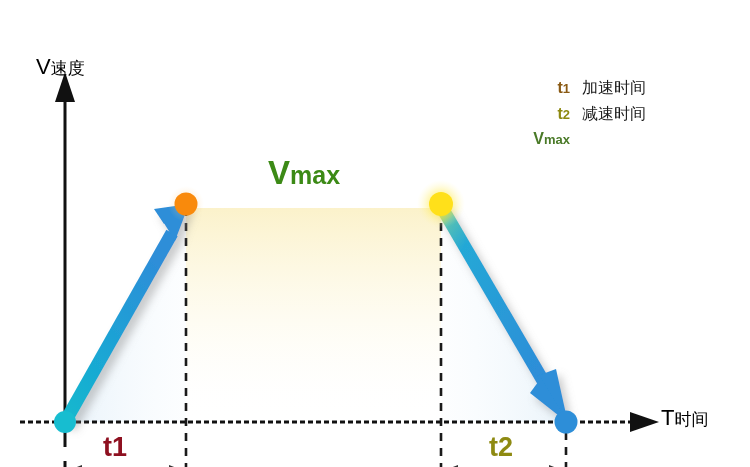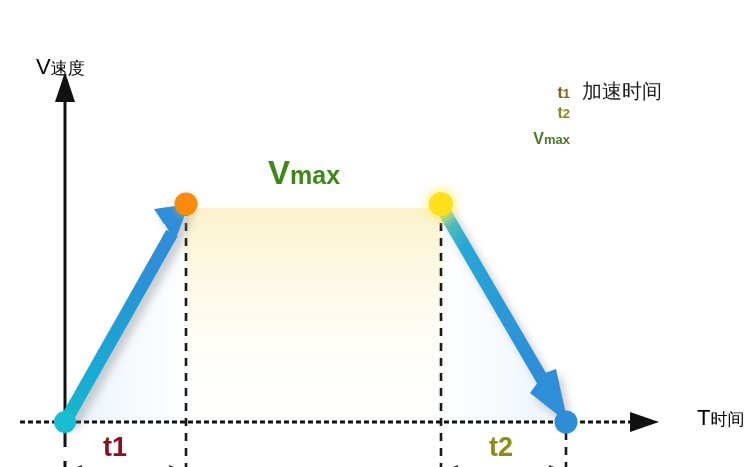--- a/index.html
+++ b/index.html
@@ -37,21 +37,21 @@
   #y-axis-label {
     left: 36px;
     top: 12px;
     font-size: 19px;
     color: #000000;
   }
   #y-axis-label .big { font-size: 22px; font-weight: 500; }
   #y-axis-label .sm  { font-size: 17px; }
 
   #x-axis-label {
-    left: 697px;
+    left: 661px;
     top: 363px;
     font-size: 19px;
     color: #000000;
     text-align: center;
   }
   #x-axis-label .big { font-size: 22px; font-weight: 500; }
   #x-axis-label .sm  { font-size: 17px; }
 
   
   #vmax-title {
@@ -98,21 +98,21 @@
     width: 62px;
     text-align: right;
     padding-right: 12px;
     font-weight: bold;
     font-size: 16px;
     flex: 0 0 auto;
   }
   .legend-key .k-sub { font-size: 13px; }
   .legend-desc {
     color: #1a1a1a;
-    font-size: 20px;
+    font-size: 16px;
     flex: 1 1 auto;
   }
 </style>
 </head>
 <body>
 
 <div id="stage">
 
   <svg id="diagram" viewBox="0 0 750 467">
     <defs>
@@ -241,19 +241,20 @@
   <div class="lbl" id="t1-label">t1</div>
   <div class="lbl" id="t2-label">t2</div>
 
   <div id="legend">
     <div class="legend-row">
       <span class="legend-key" style="color:#8a5a14;"><span>t</span><span class="k-sub">1</span></span>
       <span class="legend-desc">加速时间</span>
     </div>
     <div class="legend-row">
       <span class="legend-key" style="color:#8e8a12;"><span>t</span><span class="k-sub">2</span></span>
+      <span class="legend-desc">减速时间</span>
     </div>
     <div class="legend-row">
       <span class="legend-key" style="color:#4a7a28;"><span>V</span><span class="k-sub">max</span></span>
     </div>
   </div>
 
 </div>
 
 </body></html>

